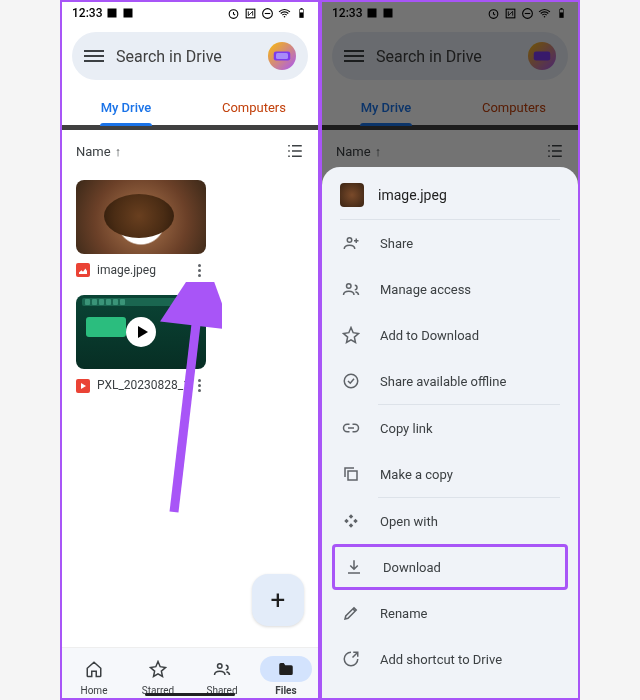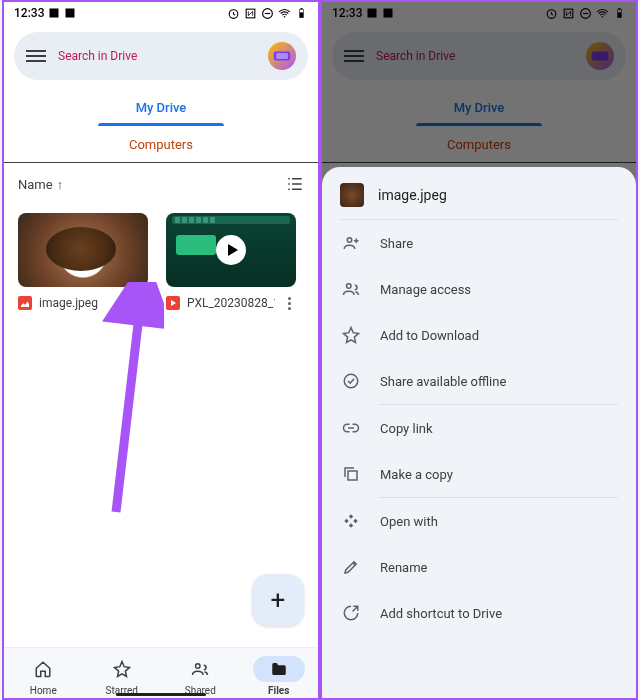--- a/index.html
+++ b/index.html
@@ -1,32 +1,32 @@
 <!DOCTYPE html>
 <html><head>
   <meta charset="utf-8">
   <style>
     * { box-sizing: border-box; margin: 0; padding: 0; font-family: 'Roboto', -apple-system, sans-serif; }
     body { background: #f5f5f5; display: flex; justify-content: center; align-items: center; height: 700px; }
-    .container { display: flex; gap: 4px; border: 2px solid #a855f7; background: #a855f7; width: 636px; height: 700px; }
+    .container { display: flex; gap: 4px; border: 2px solid #a855f7; background: #a855f7; width: 520px; height: 700px; }
     .phone { background: #fff; flex: 1; display: flex; flex-direction: column; position: relative; overflow: hidden; }
     .phone.dimmed::before { content: ''; position: absolute; inset: 0; background: rgba(0,0,0,0.55); z-index: 5; pointer-events: none; }
 
     .status-bar { display: flex; justify-content: space-between; align-items: center; padding: 4px 10px; font-size: 12px; font-weight: 500; height: 22px; }
     .status-left, .status-right { display: flex; gap: 4px; align-items: center; }
     .status-right svg { width: 13px; height: 13px; }
 
     .search-bar { margin: 8px 10px; background: #e9eef5; border-radius: 24px; display: flex; align-items: center; padding: 10px 12px; gap: 12px; }
     .search-bar .menu-icon { width: 20px; display: flex; flex-direction: column; gap: 3px; }
     .search-bar .menu-icon span { height: 2px; background: #3c4043; }
-    .search-bar .placeholder { flex: 1; color: #be185d; font-size: 12px; }
+    .search-bar .placeholder { flex: 1; color: #404040; font-size: 16px; }
     .avatar { width: 28px; height: 28px; border-radius: 50%; background: linear-gradient(135deg, #fbbc04, #a855f7); display: flex; align-items: center; justify-content: center; }
     .avatar svg { width: 18px; height: 12px; }
 
-    .tabs { display: flex; border-bottom: 1px solid #404040; flex-direction: column; }
+    .tabs { display: flex; border-bottom: 5px solid #404040; }
     .tab { flex: 1; text-align: center; padding: 12px 0 10px; font-size: 13px; color: #c2410c; position: relative; }
     .tab.active { color: #1a73e8; font-weight: 500; }
     .tab.active::after { content: ''; position: absolute; bottom: -1px; left: 30%; right: 30%; height: 3px; background: #1a73e8; border-radius: 3px 3px 0 0; }
 
     .list-header { display: flex; justify-content: space-between; align-items: center; padding: 12px 14px; font-size: 13px; color: #3c4043; }
     .list-header .sort { display: flex; align-items: center; gap: 4px; }
 
     .files-grid { display: flex; gap: 18px; padding: 8px 14px; flex-wrap: wrap; }
     .file-item { width: 130px; }
     .thumb { width: 130px; height: 74px; border-radius: 8px; background: #333; position: relative; overflow: hidden; display: flex; align-items: center; justify-content: center; }
@@ -344,20 +344,26 @@
           </svg>
         <span>Make a copy</span>
       </div>
       <hr class="short">
       <div class="sheet-item">
         <svg viewBox="0 0 24 24">
             <path d="M12 3l3 3-3 3-3-3zM12 15l3 3-3 3-3-3zM3 12l3-3 3 3-3 3zM15 12l3-3 3 3-3 3z" fill="#5f6368"></path>
           </svg>
         <span>Open with</span>
       </div>
+      <div class="sheet-item highlight">
+        <svg viewBox="0 0 24 24">
+            <path d="M12 3v12M7 10l5 5 5-5M4 20h16" stroke="#5f6368" stroke-width="2" fill="none"></path>
+          </svg>
+        <span>Download</span>
+      </div>
       <div class="sheet-item">
         <svg viewBox="0 0 24 24">
             <path d="M4 20l4-1 11-11-3-3L5 16zM14 6l3 3" stroke="#5f6368" stroke-width="2" fill="none"></path>
           </svg>
         <span>Rename</span>
       </div>
       <div class="sheet-item">
         <svg viewBox="0 0 24 24">
             <path d="M12 3a9 9 0 109 9M15 3h6v6M21 3l-7 7" stroke="#5f6368" stroke-width="2" fill="none"></path>
           </svg>

